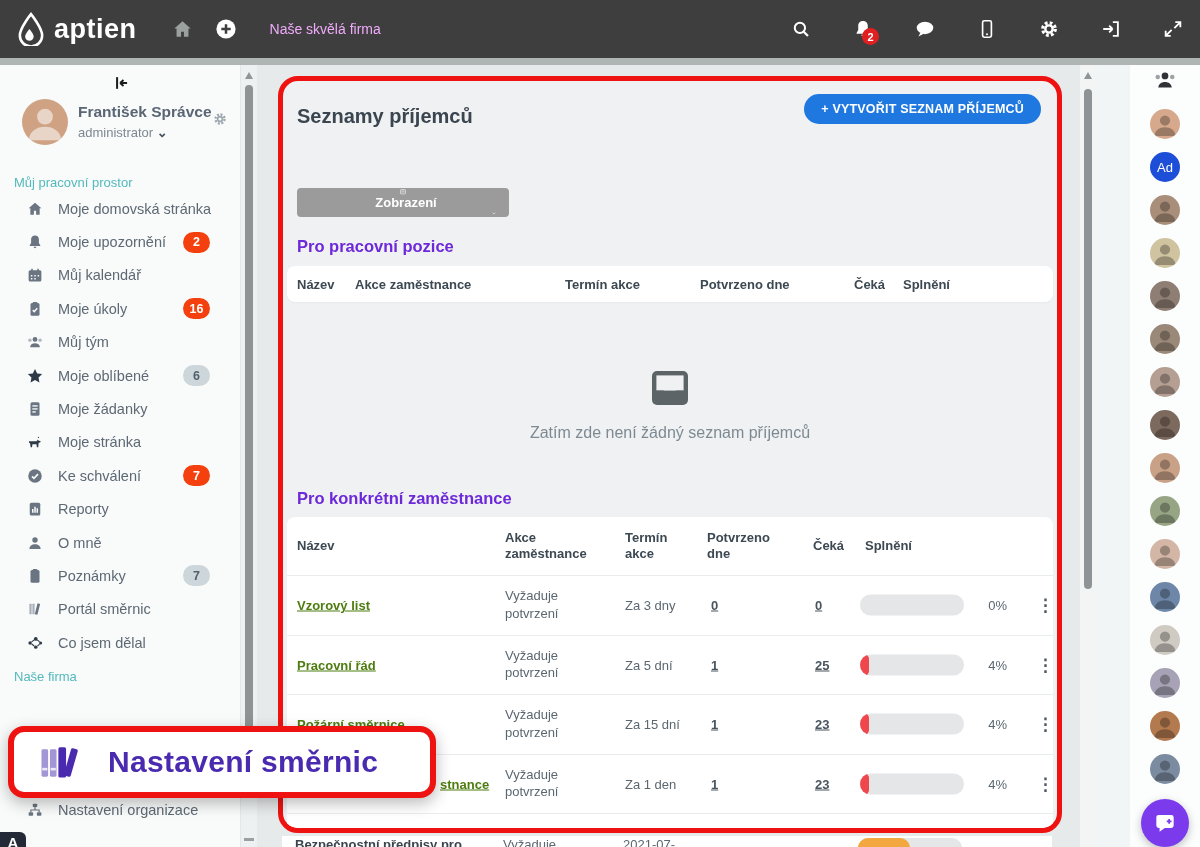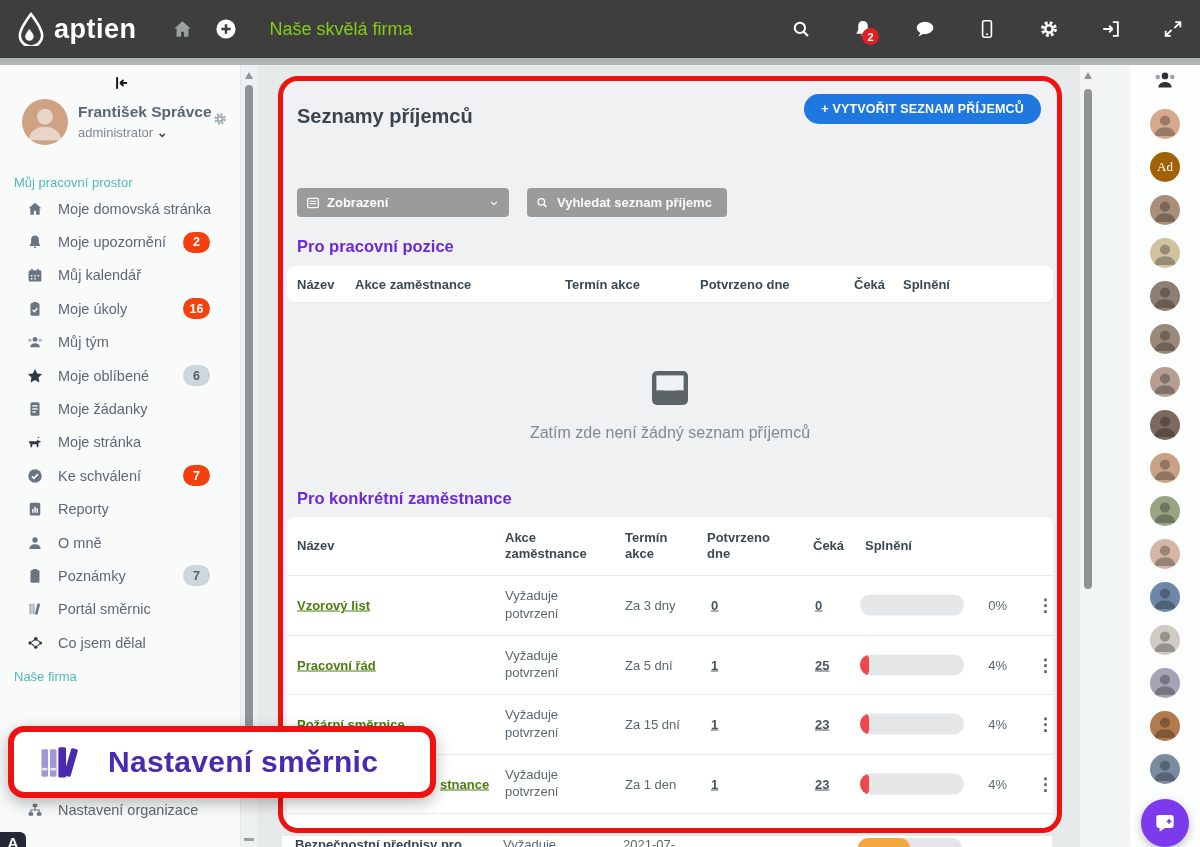--- a/index.html
+++ b/index.html
@@ -9,21 +9,21 @@
   }
   .ic{display:inline-block;vertical-align:middle;fill:currentColor;}
 
   
   .navbar{position:absolute;left:0;top:0;right:0;height:58px;background:#3e3e3e;display:flex;align-items:center;z-index:30;}
   .nav-left{display:flex;align-items:center;padding-left:14px;}
   .brand{display:flex;align-items:center;cursor:pointer;}
   .brand-text{color:#fff;font-size:27px;font-weight:600;letter-spacing:.5px;margin-left:6px;}
   .nav-home{margin-left:34px;cursor:pointer;}
   .nav-plus{margin-left:20px;cursor:pointer;}
-  .nav-title{color:#84cc16;font-size:18px;margin-left:32px;}
+  .nav-title{color:#f0abfc;font-size:14px;margin-left:32px;}
   .nav-actions{position:absolute;right:16px;top:0;height:58px;display:flex;align-items:center;gap:40px;}
   .nav-btn{position:relative;color:#fff;cursor:pointer;display:inline-flex;}
   .nav-btn .ic{width:22px;height:22px;}
   .nav-badge{position:absolute;left:10px;top:10px;min-width:17px;height:17px;border-radius:9px;background:#e02020;color:#fff;
     font-size:11px;font-weight:700;display:flex;align-items:center;justify-content:center;padding:0 3px;box-sizing:border-box;}
   .top-band{position:absolute;left:0;top:58px;right:0;height:7px;background:#aeb5b2;z-index:5;}
 
   
   .sidebar{position:absolute;left:0;top:65px;width:240px;bottom:0;background:#f9fafa;z-index:6;}
   .collapse{height:20px;text-align:center;padding-top:8px;color:#1c1c1c;cursor:pointer;}
@@ -61,21 +61,21 @@
 
   
   .main-bg{position:absolute;left:257px;top:65px;width:823px;bottom:0;background:#e7eaea;z-index:4;}
   .frame{position:absolute;left:278px;top:76px;width:784px;height:757px;background:#eff1f2;border:5px solid #ee1310;
     border-radius:20px;overflow:hidden;box-sizing:border-box;z-index:10;}
   .m-title{position:absolute;left:14px;top:24px;font-size:20px;font-weight:600;color:#3a454f;}
   .create-btn{position:absolute;right:16px;top:13px;background:#1e78e0;color:#fff;border:none;border-radius:17px;
     padding:8px 17px;font-size:12.5px;font-weight:700;letter-spacing:.2px;font-family:"Liberation Sans",sans-serif;cursor:pointer;}
   .filters{position:absolute;left:14px;top:107px;display:flex;}
   .drop{width:212px;height:29px;background:#9b9b9b;border-radius:4px;display:flex;align-items:center;color:#fff;
-    font-size:13px;font-weight:700;padding:0 8px;box-sizing:border-box;cursor:pointer;}
+    font-size:13px;font-weight:700;padding:0 8px;box-sizing:border-box;cursor:pointer;flex-direction:column;}
   .drop .lbl{margin-left:6px;}
   .drop .chev-r{margin-left:auto;}
   .searchbox{width:200px;height:29px;background:#9b9b9b;border-radius:4px;display:flex;align-items:center;margin-left:18px;
     padding:0 8px;box-sizing:border-box;}
   .searchbox input{border:none;background:transparent;outline:none;color:#fff;font-size:13px;font-weight:700;width:160px;
     font-family:"Liberation Sans",sans-serif;margin-left:6px;}
   .searchbox input::placeholder{color:#fff;opacity:.95;}
   .sec-h{position:absolute;left:14px;font-size:16.5px;font-weight:700;color:#6d28d9;}
   .h1{top:156px;} .h2{top:408px;}
 
@@ -395,27 +395,20 @@
     <div class="drop" data-name="view-dropdown">
       <svg class="ic" data-name="view-card-icon" viewBox="0 0 24 24" style="width:16px;height:16px">
         <rect x="4" y="5" width="16" height="14" rx="2" fill="none" stroke="#fff" stroke-width="1.8"></rect>
         <line x1="7" y1="9.5" x2="17" y2="9.5" stroke="#fff" stroke-width="1.6"></line>
         <line x1="7" y1="13" x2="17" y2="13" stroke="#fff" stroke-width="1.6"></line>
       </svg>
       <span class="lbl" data-name="view-dropdown-label">Zobrazení</span>
       <svg class="ic chev-r" data-name="chevron-down-icon" viewBox="0 0 24 24" style="width:14px;height:14px">
         <path d="M7 10l5 5 5-5" fill="none" stroke="#fff" stroke-width="2"></path>
       </svg>
-    </div>
-    <div class="searchbox" data-name="search-box">
-      <svg class="ic" data-name="search-icon" viewBox="0 0 24 24" style="width:15px;height:15px">
-        <circle cx="10.8" cy="10.8" r="5.6" fill="none" stroke="#fff" stroke-width="2.2"></circle>
-        <path d="M15 15l4.6 4.6" stroke="#fff" stroke-width="2.4"></path>
-      </svg>
-      <input data-name="search-input" placeholder="Vyhledat seznam příjemc" style="">
     </div>
   </div>
 
   <div class="sec-h h1" data-name="section-heading-positions">Pro pracovní pozice</div>
   <div class="table1" data-name="positions-table-header" id="t1-header">
       <div class="hc t1c0" data-name="column-header">Název</div>
       <div class="hc t1c1" data-name="column-header">Akce zaměstnance</div>
       <div class="hc t1c2" data-name="column-header">Termín akce</div>
       <div class="hc t1c3" data-name="column-header">Potvrzeno dne</div>
       <div class="hc t1c4" data-name="column-header">Čeká</div>
@@ -531,21 +524,21 @@
       <circle cx="18.7" cy="9.3" r="2.1" opacity=".45"></circle>
     </svg>
   </span>
   <div id="avatar-list" data-name="colleague-avatar-list">
       <div class="avatar" data-name="avatar" style="background: rgb(215, 169, 140);">
         <svg viewBox="0 0 24 24" class="ic" data-name="silhouette-icon" style="height: 30px; width: 30px;">
           <circle cx="12" cy="9.2" r="4.1"></circle>
           <path d="M3.5 21.5c.4-4.6 4-7 8.5-7s8.1 2.4 8.5 7z"></path>
         </svg>
       </div>
-      <div class="avatar" data-name="avatar" style="background: #a16207; font-family: Liberation Serif, serif;">
+      <div class="avatar" data-name="avatar" style="background: #1d4ed8;">
         <span data-name="avatar-initials">Ad</span>
       </div>
       <div class="avatar" data-name="avatar" style="background: rgb(169, 143, 122);">
         <svg viewBox="0 0 24 24" class="ic" data-name="silhouette-icon" style="height: 30px; width: 30px;">
           <circle cx="12" cy="9.2" r="4.1"></circle>
           <path d="M3.5 21.5c.4-4.6 4-7 8.5-7s8.1 2.4 8.5 7z"></path>
         </svg>
       </div>
       <div class="avatar" data-name="avatar" style="background: rgb(207, 195, 160);">
         <svg viewBox="0 0 24 24" class="ic" data-name="silhouette-icon" style="height: 30px; width: 30px;">

